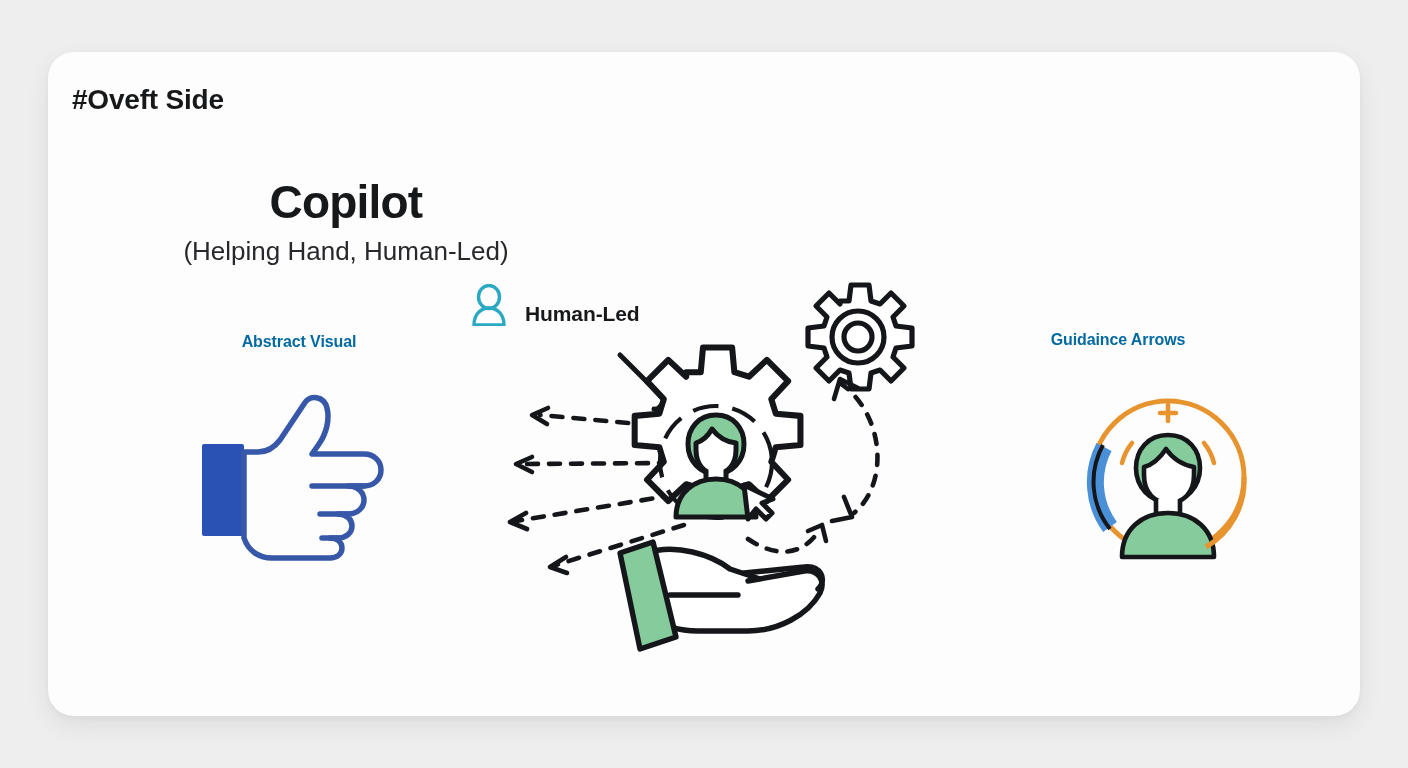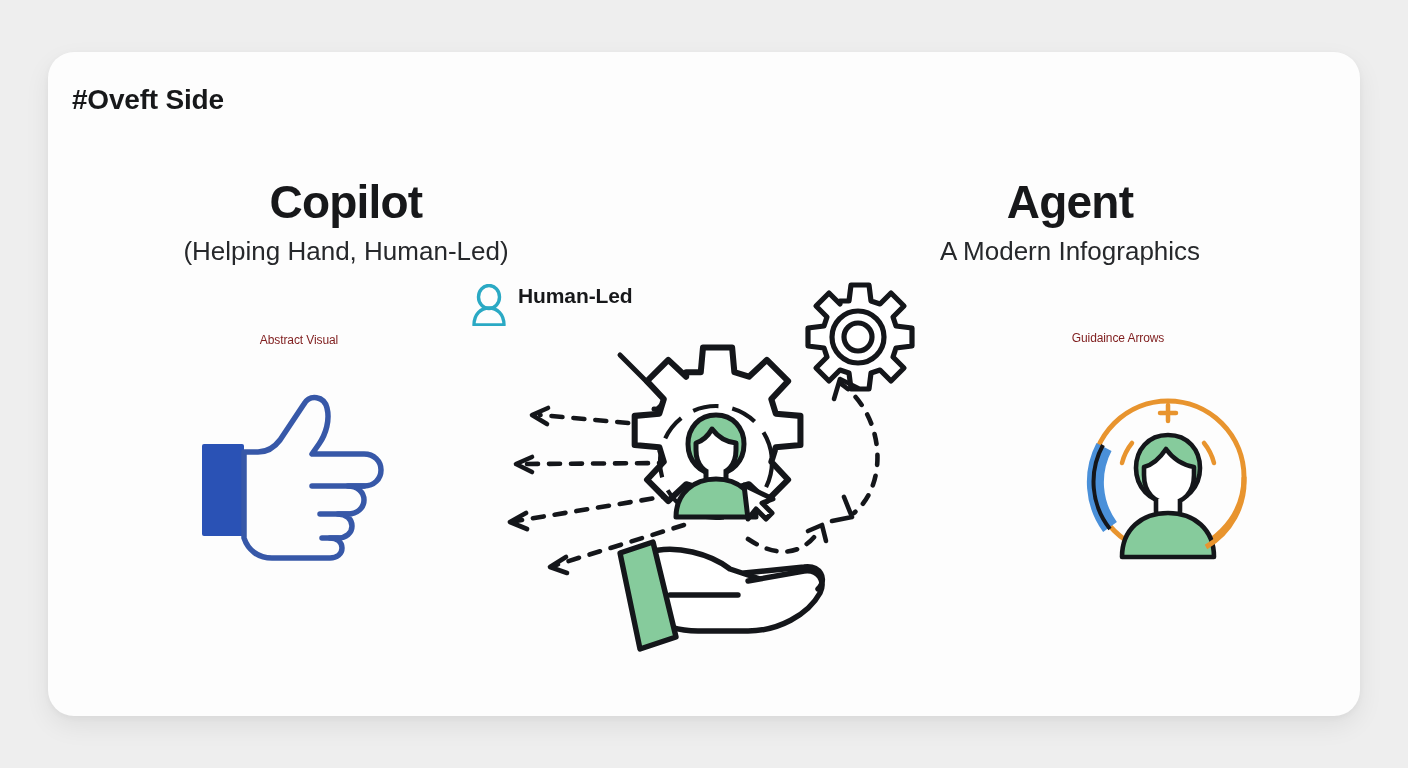--- a/index.html
+++ b/index.html
@@ -70,23 +70,23 @@
     font-size: 26px;
     font-weight: normal;
     color: #26282b;
     line-height: 1.2;
     white-space: nowrap;
   }
 
   
   .sub-label {
     position: absolute;
-    font-size: 12px;
-    font-weight: normal;
-    color: #7f1d1d;
+    font-size: 16px;
+    font-weight: bold;
+    color: #0369a1;
     text-align: center;
     white-space: nowrap;
     letter-spacing: -0.1px;
   }
   .sub-label.left  { left: 86px;  top: 281px; width: 330px; }
   .sub-label.right { left: 850px; top: 279px; width: 440px; }
 
   
   .art {
     position: absolute;
@@ -95,22 +95,22 @@
   .art-thumb  { left: 140px; top: 330px;  width: 220px; height: 200px; }
   .art-center { left: 400px; top: 215px;  width: 500px; height: 400px; }
   .art-agent  { left: 1020px; top: 325px; width: 200px; height: 200px; }
 
   
   .human-led {
     position: absolute;
     left: 424px;
     top: 232px;
     display: flex;
-    align-items: flex-start;
-    gap: 12px;
+    align-items: flex-end;
+    gap: 19px;
   }
   .human-led-label {
     font-size: 21px;
     font-weight: bold;
     color: #17181a;
     white-space: nowrap;
     letter-spacing: -0.1px;
   }
 </style>
 </head>
@@ -120,24 +120,20 @@
 
   <div class="card">
 
     <div class="page-title">#Oveft Side</div>
 
     <div class="col-head left">
       <div class="col-title">Copilot</div>
       <div class="col-sub">(Helping Hand, Human-Led)</div>
     </div>
 
-    <div class="col-head right">
-      <div class="col-title">Agent</div>
-      <div class="col-sub">A Modern Infographics</div>
-    </div>
 
     <div class="sub-label left">Abstract Visual</div>
 
     <div class="sub-label right">Guidaince Arrows</div>
 
     <svg class="art art-thumb" viewBox="0 0 220 200">
 
       <rect x="14" y="62" width="42" height="92" rx="2" fill="#2a52b5"></rect>
 
       <path d="M56 70 L70 70 C78 70 86 66 92 58 L116 22

